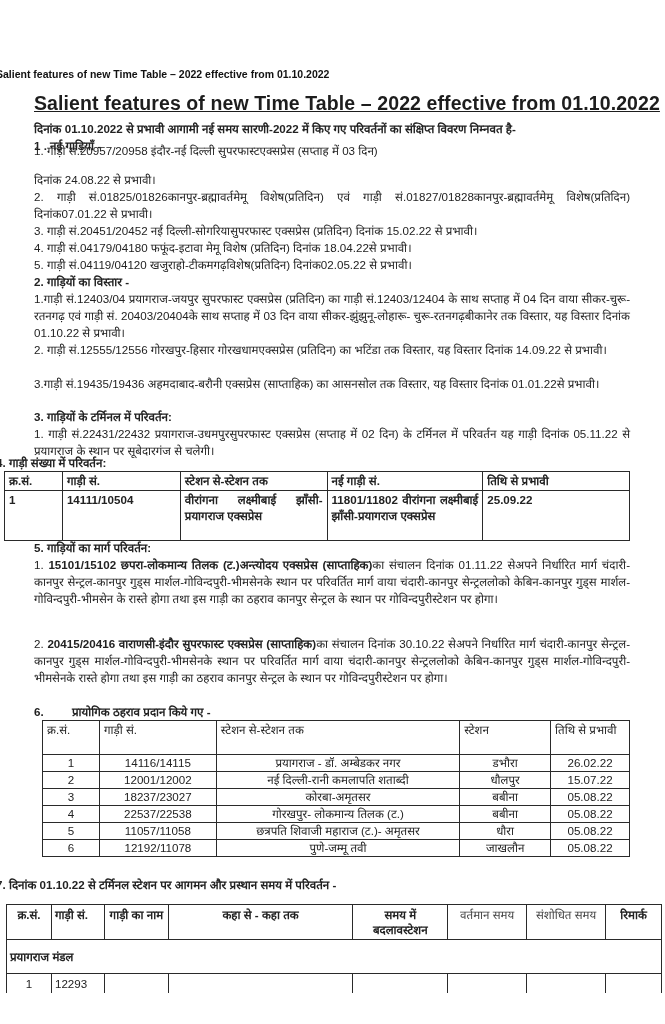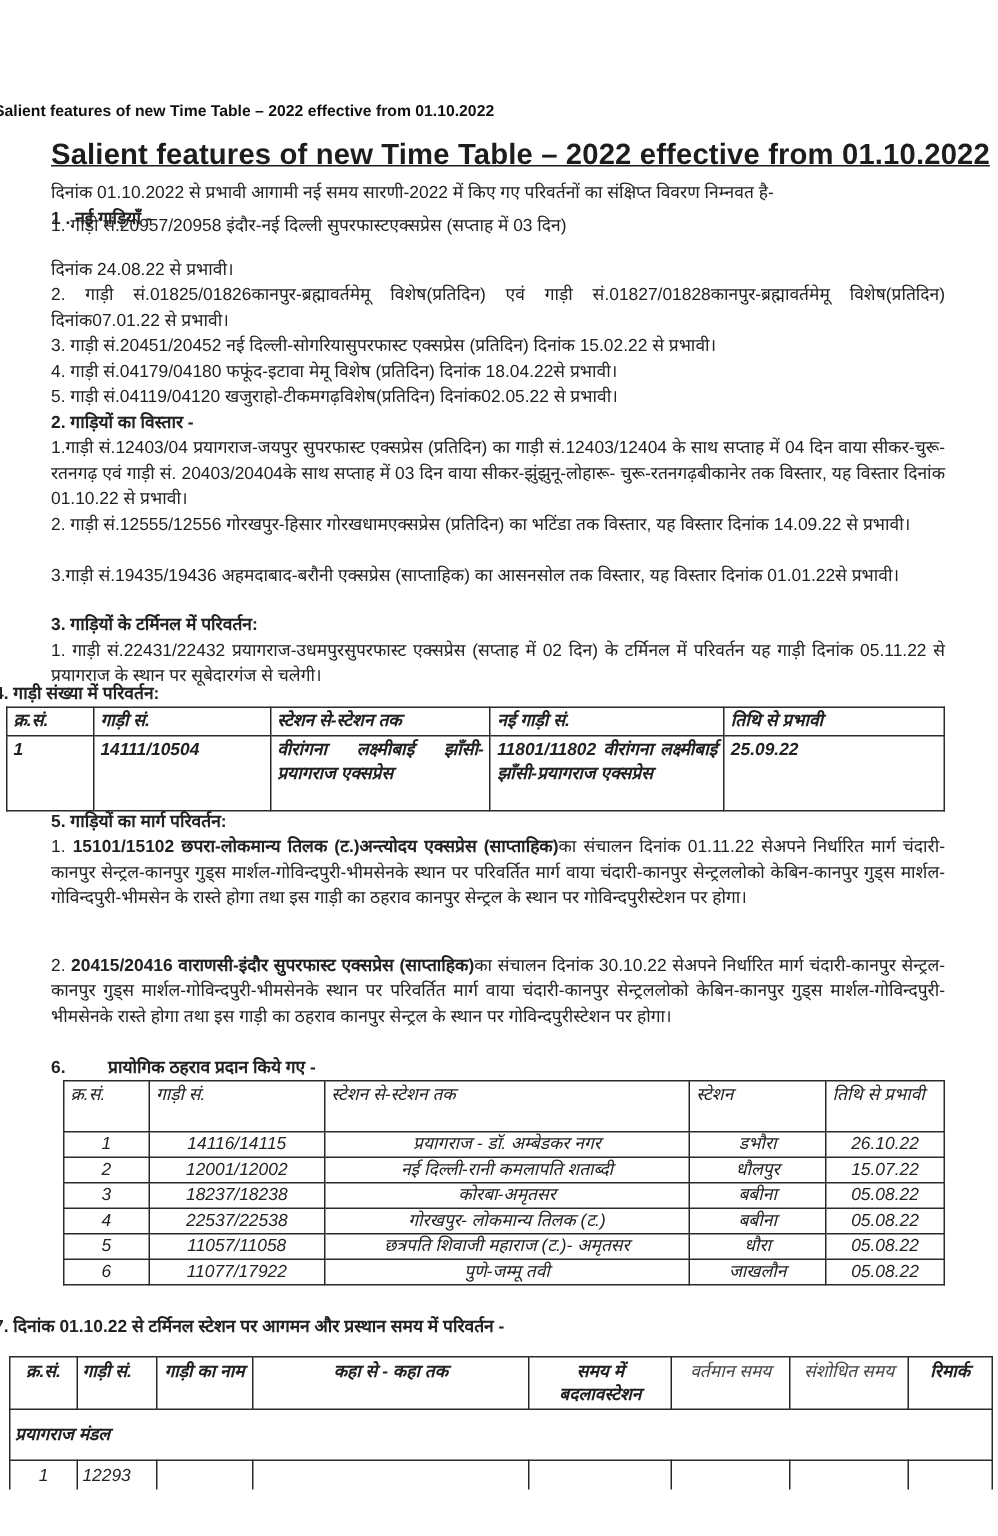--- a/index.html
+++ b/index.html
@@ -5,37 +5,37 @@
   html, body { margin: 0; padding: 0; background: #ffffff; }
   body { width: 665px; height: 1024px; overflow: hidden; position: relative;
          font-family: "Liberation Sans", "DejaVu Sans", sans-serif; color: #1a1a1a; }
   .abs { position: absolute; }
   .small-title { left: -4px; top: 68px; font-size: 10.5px; font-weight: bold; color: #111; white-space: nowrap; }
   .big-title { left: 34px; top: 92px; font-size: 19.5px; font-weight: bold; text-decoration: underline; color: #1d1d1d; white-space: nowrap; letter-spacing: 0.1px; }
   .para { font-size: 11.6px; line-height: 17px; color: #222; }
   .bold { font-weight: bold; }
   .justify { text-align: justify; text-align-last: left; }
   .line { position: absolute; white-space: nowrap; font-size: 11.6px; line-height: 17px; color: #222; }
-  table { border-collapse: collapse; position: absolute; font-size: 11.6px; color: #222; font-style: italic; }
+  table { border-collapse: collapse; position: absolute; font-size: 11.6px; color: #222; }
   td, th { border: 1px solid #2a2a2a; vertical-align: top; padding: 1px 4px; font-weight: normal; text-align: left; line-height: 16px; }
   .t4 th, .t4 td { font-weight: bold; }
   .t6 td { text-align: center; padding: 0 4px; line-height: 16px; }
   .t6 th { line-height: 16px; }
   .t7 th { text-align: center; line-height: 15px; padding: 2px 3px; }
   .t7 th.light { font-weight: normal; color: #444; }
   .t7 th.b { font-weight: bold; }
   .t7 td { line-height: 15px; padding: 2px 3px; }
 </style>
 </head>
 <body>
 
 <div class="abs small-title">Salient features of new Time Table – 2022 effective from 01.10.2022</div>
 <div class="abs big-title">Salient features of new Time Table – 2022 effective from 01.10.2022</div>
 
-<div class="line" style="left:34px; top:120px;">दिनांक 01.10.2022 से प्रभावी आगामी नई समय सारणी-2022 में किए गए परिवर्तनों का संक्षिप्त विवरण निम्नवत है-</div>
+<div class="line" style="left:34px; top:120px;font-weight:bold;">दिनांक 01.10.2022 से प्रभावी आगामी नई समय सारणी-2022 में किए गए परिवर्तनों का संक्षिप्त विवरण निम्नवत है-</div>
 
 <div class="line bold" style="left:34px; top:137px;">1 . नई गाड़ियाँ -</div>
 <div class="line" style="left:34px; top:142px;">1. गाड़ी सं.20957/20958 इंदौर-नई दिल्ली सुपरफास्टएक्सप्रेस (सप्ताह में 03 दिन)</div>
 <div class="line" style="left:34px; top:171px;">दिनांक 24.08.22 से प्रभावी।</div>
 <div class="abs para justify" style="left:34px; top:188px; width:596px;">2.    गाड़ी सं.01825/01826कानपुर-ब्रह्मावर्तमेमू विशेष(प्रतिदिन) एवं गाड़ी सं.01827/01828कानपुर-ब्रह्मावर्तमेमू विशेष(प्रतिदिन) दिनांक07.01.22 से प्रभावी।</div>
 <div class="line" style="left:34px; top:222px;">3. गाड़ी सं.20451/20452 नई दिल्ली-सोगरियासुपरफास्ट एक्सप्रेस (प्रतिदिन) दिनांक 15.02.22 से प्रभावी।</div>
 <div class="line" style="left:34px; top:239px;text-align:center;">4. गाड़ी सं.04179/04180 फफूंद-इटावा मेमू विशेष (प्रतिदिन) दिनांक 18.04.22से प्रभावी।</div>
 <div class="line" style="left:34px; top:256px;">5. गाड़ी सं.04119/04120 खजुराहो-टीकमगढ़विशेष(प्रतिदिन) दिनांक02.05.22 से प्रभावी।</div>
 
 <div class="line bold" style="left:34px; top:273px;">2. गाड़ियों का विस्तार -</div>
@@ -97,53 +97,53 @@
     <th>गाड़ी सं.</th>
     <th>स्टेशन से-स्टेशन तक</th>
     <th>स्टेशन</th>
     <th style="text-align:justify;">तिथि से प्रभावी</th>
   </tr>
   <tr>
     <td>1</td>
     <td>14116/14115</td>
     <td>प्रयागराज - डॉ. अम्बेडकर नगर</td>
     <td>डभौरा</td>
-    <td>26.10.22</td>
+    <td>26.02.22</td>
   </tr>
   <tr>
     <td>2</td>
     <td>12001/12002</td>
     <td>नई दिल्ली-रानी कमलापति शताब्दी</td>
     <td>धौलपुर</td>
     <td>15.07.22</td>
   </tr>
   <tr>
     <td>3</td>
-    <td>18237/18238</td>
+    <td>18237/23027</td>
     <td>कोरबा-अमृतसर</td>
     <td>बबीना</td>
     <td>05.08.22</td>
   </tr>
   <tr>
     <td>4</td>
     <td>22537/22538</td>
     <td>गोरखपुर- लोकमान्य तिलक (ट.)</td>
     <td>बबीना</td>
     <td>05.08.22</td>
   </tr>
   <tr>
     <td>5</td>
     <td>11057/11058</td>
     <td>छत्रपति शिवाजी महाराज (ट.)- अमृतसर</td>
     <td>धौरा</td>
     <td>05.08.22</td>
   </tr>
   <tr>
     <td>6</td>
-    <td>11077/17922</td>
+    <td>12192/11078</td>
     <td>पुणे-जम्मू तवी</td>
     <td>जाखलौन</td>
     <td>05.08.22</td>
   </tr>
 </tbody>
   </table>
 
 <div class="line bold" style="left:-4px; top:876px;">7. दिनांक 01.10.22 से टर्मिनल स्टेशन पर आगमन और प्रस्थान समय में परिवर्तन -</div>
 <table class="t7" style="left:6px; top:904px; width:656px;">
   <colgroup>

